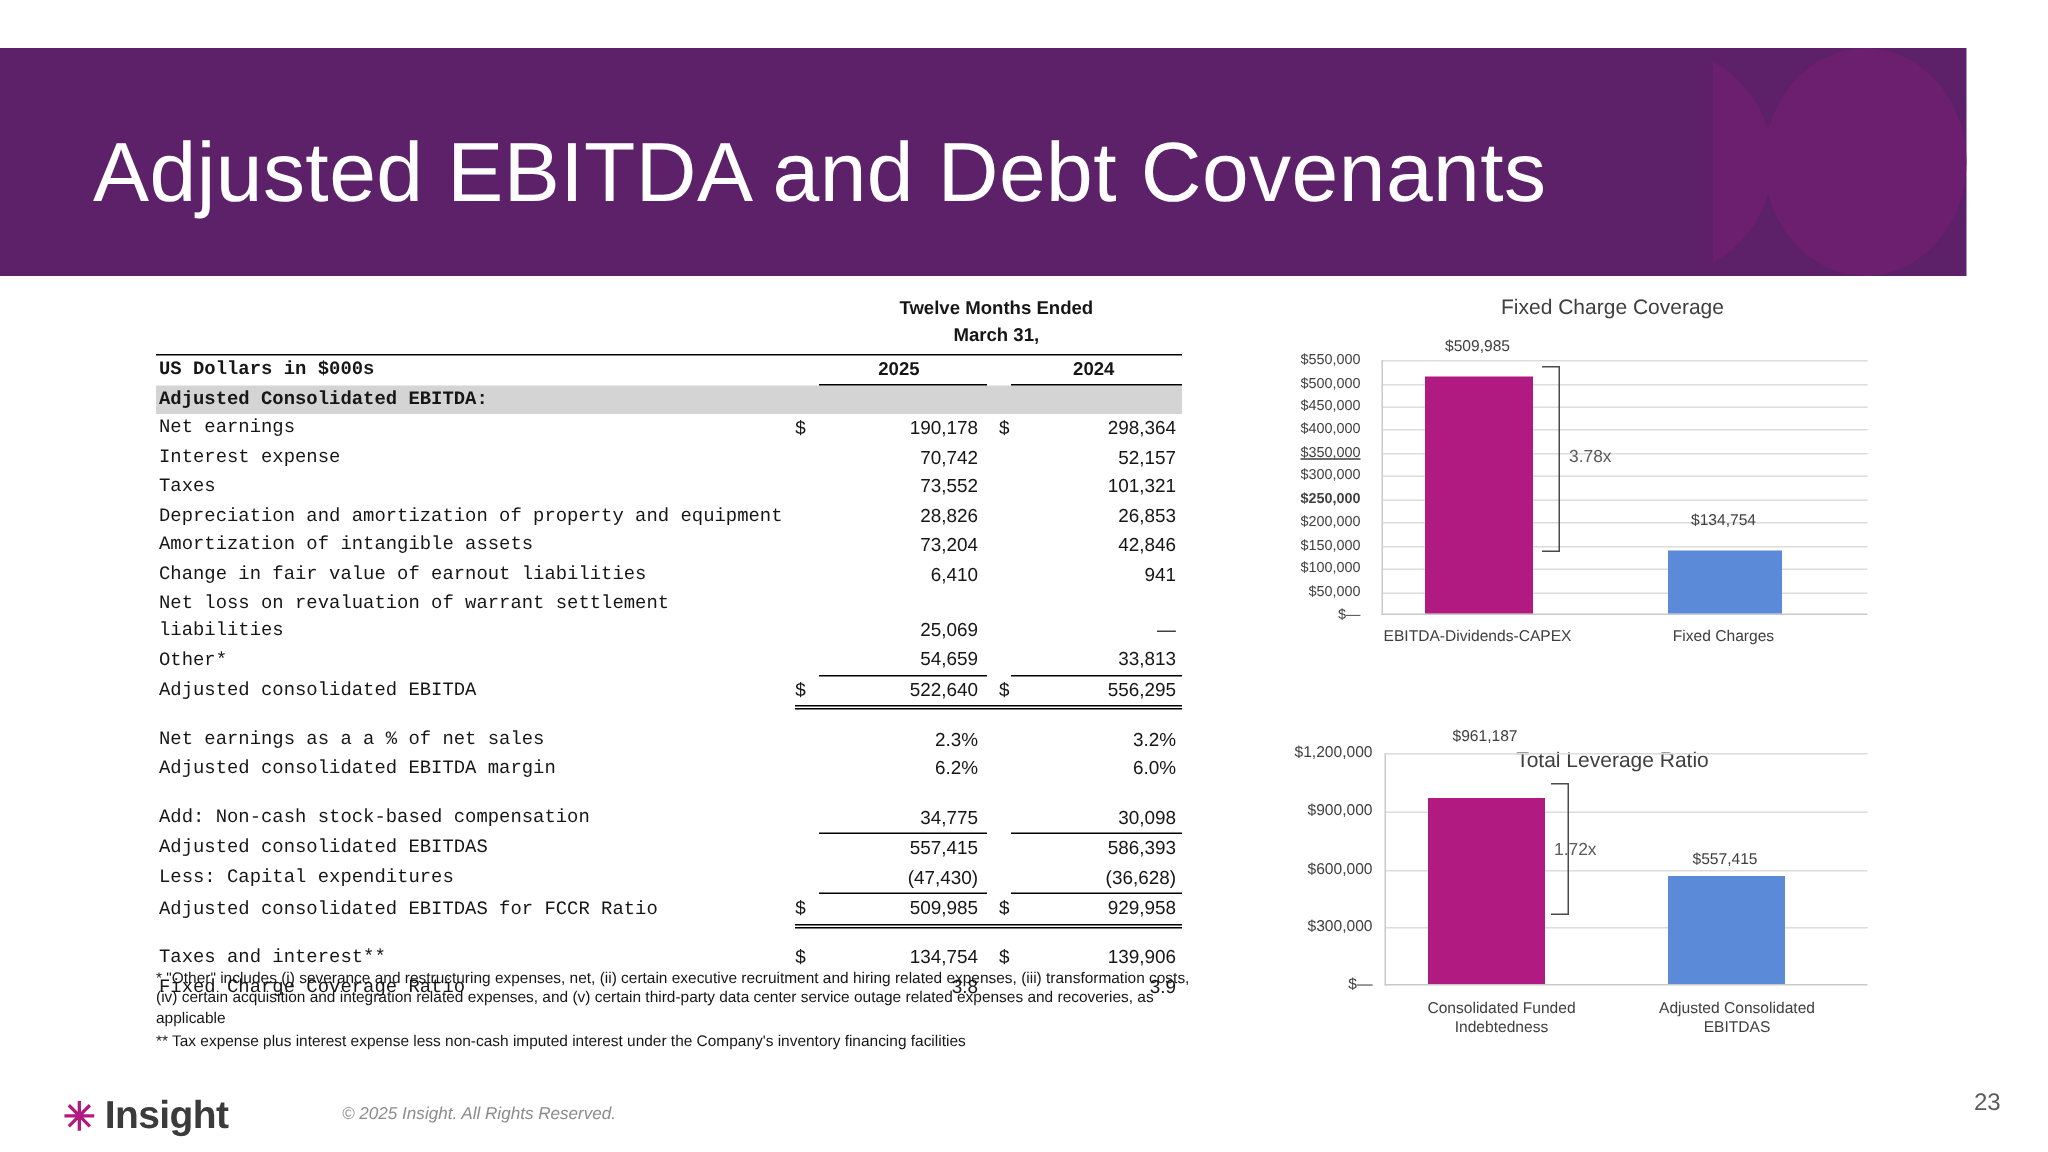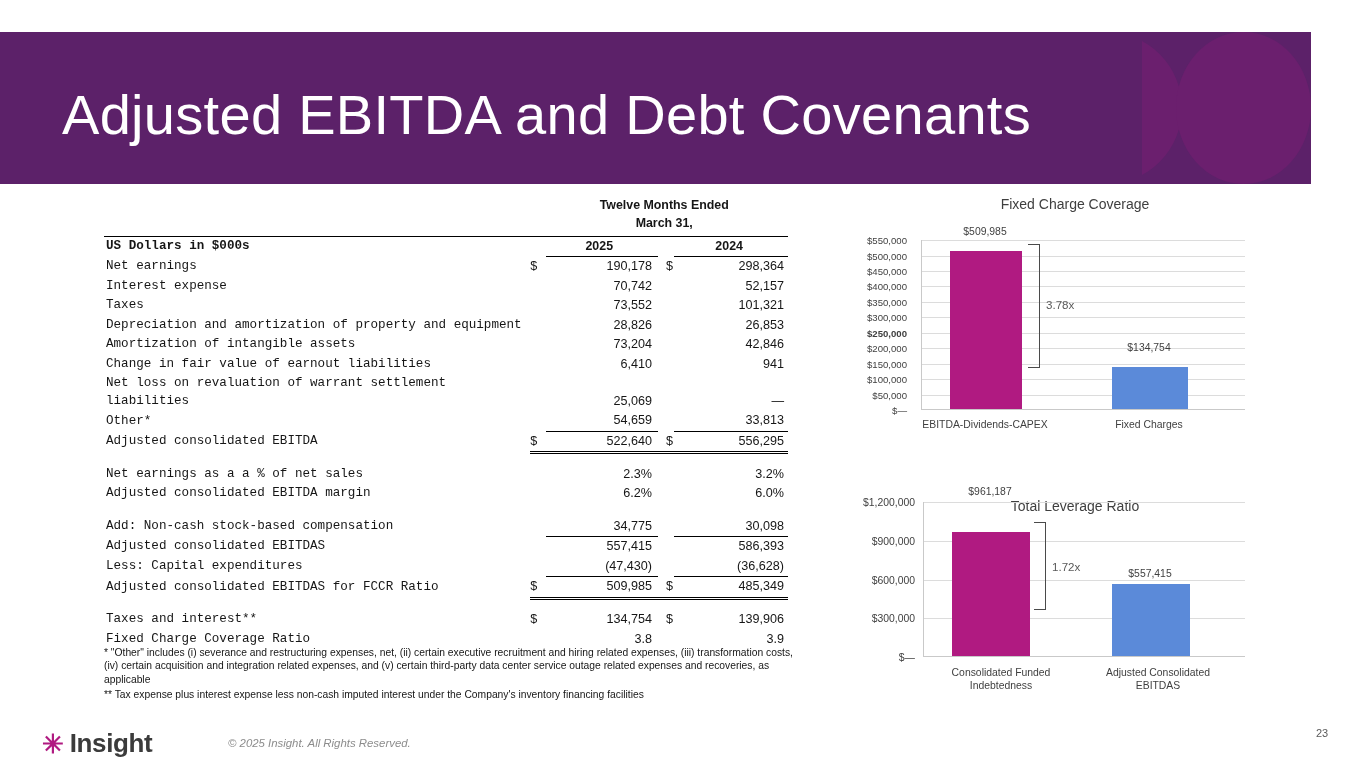--- a/index.html
+++ b/index.html
@@ -183,21 +183,21 @@
   .copyright {
     position: absolute;
     left: 228px; top: 737px;
     font-size: 11.4px;
     font-style: italic;
     color: #8c8c8c;
   }
   .page-number {
     position: absolute;
     left: 1316px; top: 727px;
-    font-size: 11px;
+    font-size: 16px;
     color: #5a5a5a;
   }
 </style>
 </head>
 <body>
 
 <div class="header-band"></div>
 <div class="logo-shape-pill"></div>
 <div class="logo-shape-pill-inner"></div>
 <div class="logo-shape-circle"></div>
@@ -218,20 +218,27 @@
       <td></td>
       <td colspan="4"></td>
     </tr>
     <tr class="usd-row">
       <td class="c-label">US Dollars in $000s</td>
       <td class="c-cur1"></td>
       <td class="c-val1 yr underline-cell">2025</td>
       <td class="c-cur2"></td>
       <td class="c-val2 yr underline-cell">2024</td>
     </tr>
+    <tr class="row-shaded">
+      <td class="c-label">Adjusted Consolidated EBITDA:</td>
+      <td class="c-cur1"></td>
+      <td class="c-val1"></td>
+      <td class="c-cur2"></td>
+      <td class="c-val2"></td>
+    </tr>
 
     <tr>
       <td class="c-label">Net earnings</td>
       <td class="c-cur1">$</td>
       <td class="c-val1">190,178</td>
       <td class="c-cur2">$</td>
       <td class="c-val2">298,364</td>
     </tr>
     <tr>
       <td class="c-label">Interest expense</td>
@@ -334,21 +341,21 @@
       <td class="c-val1 underline-cell">(47,430)</td>
       <td class="c-cur2"></td>
       <td class="c-val2 underline-cell">(36,628)</td>
     </tr>
 
     <tr>
       <td class="c-label">Adjusted consolidated EBITDAS for FCCR Ratio</td>
       <td class="c-cur1 underline-cell dbl">$</td>
       <td class="c-val1 underline-cell dbl">509,985</td>
       <td class="c-cur2 underline-cell dbl">$</td>
-      <td class="c-val2 underline-cell dbl">485,349</td>
+      <td class="c-val2 underline-cell dbl">929,958</td>
     </tr>
 
     <tr class="spacer">
           <td colspan="5"></td>
         </tr>
 
     <tr>
       <td class="c-label">Taxes and interest**</td>
       <td class="c-cur1">$</td>
       <td class="c-val1">134,754</td>
@@ -374,21 +381,21 @@
 <div class="chart-block" style="left:845px; top:196px; width:470px; height:250px;">
   <div class="chart-title" style="position:absolute; left:10px; top:0; width:440px;">Fixed Charge Coverage</div>
 
   <div class="chart-area" style="position:absolute; left:0; top:44px; width:470px; height:206px;">
 
     <div class="ylabels" style="height:170px;">
       <div style="top:0px;">$550,000</div>
       <div style="top:15.5px;">$500,000</div>
       <div style="top:31px;">$450,000</div>
       <div style="top:46.4px;">$400,000</div>
-      <div style="top:61.9px;">$350,000</div>
+      <div style="top:61.9px;text-decoration:underline;">$350,000</div>
       <div style="top:77.4px;">$300,000</div>
       <div style="top:92.8px;font-weight:bold;">$250,000</div>
       <div style="top:108.3px;">$200,000</div>
       <div style="top:123.7px;">$150,000</div>
       <div style="top:139.2px;">$100,000</div>
       <div style="top:154.6px;">$50,000</div>
       <div style="top:170px;">$—</div>
     </div>
 
     <div class="plot" style="left:76px; top:0; width:324px; height:170px;">
@@ -434,21 +441,21 @@
     <div class="plot" style="left:78px; top:0; width:322px; height:155px;">
       <div class="gridline" style="top:0px;"></div>
       <div class="gridline" style="top:38.7px;"></div>
       <div class="gridline" style="top:77.5px;"></div>
       <div class="gridline" style="top:116.2px;"></div>
 
       <div class="bar magenta" style="left:28px; width:78px; height:124.2px;"></div>
       <div class="bar blue" style="left:188px; width:78px; height:72px;"></div>
 
       <div class="ratio-bracket" style="left:110px; top:20px; width:12px; height:88px;"></div>
-      <div class="ratio-text" style="left:128px; top:58px;">1.72x</div>
+      <div class="ratio-text" style="left:112px; top:58px;">1.72x</div>
     </div>
 
     <div class="bar-label" style="left:106px; top:-16px; width:78px;">$961,187</div>
     <div class="bar-label" style="left:266px; top:66px; width:78px;">$557,415</div>
 
     <div class="cat-label" style="left:86px; top:164px; width:140px;">Consolidated Funded Indebtedness</div>
     <div class="cat-label" style="left:250px; top:164px; width:126px;">Adjusted Consolidated EBITDAS</div>
   </div>
 </div>
 

